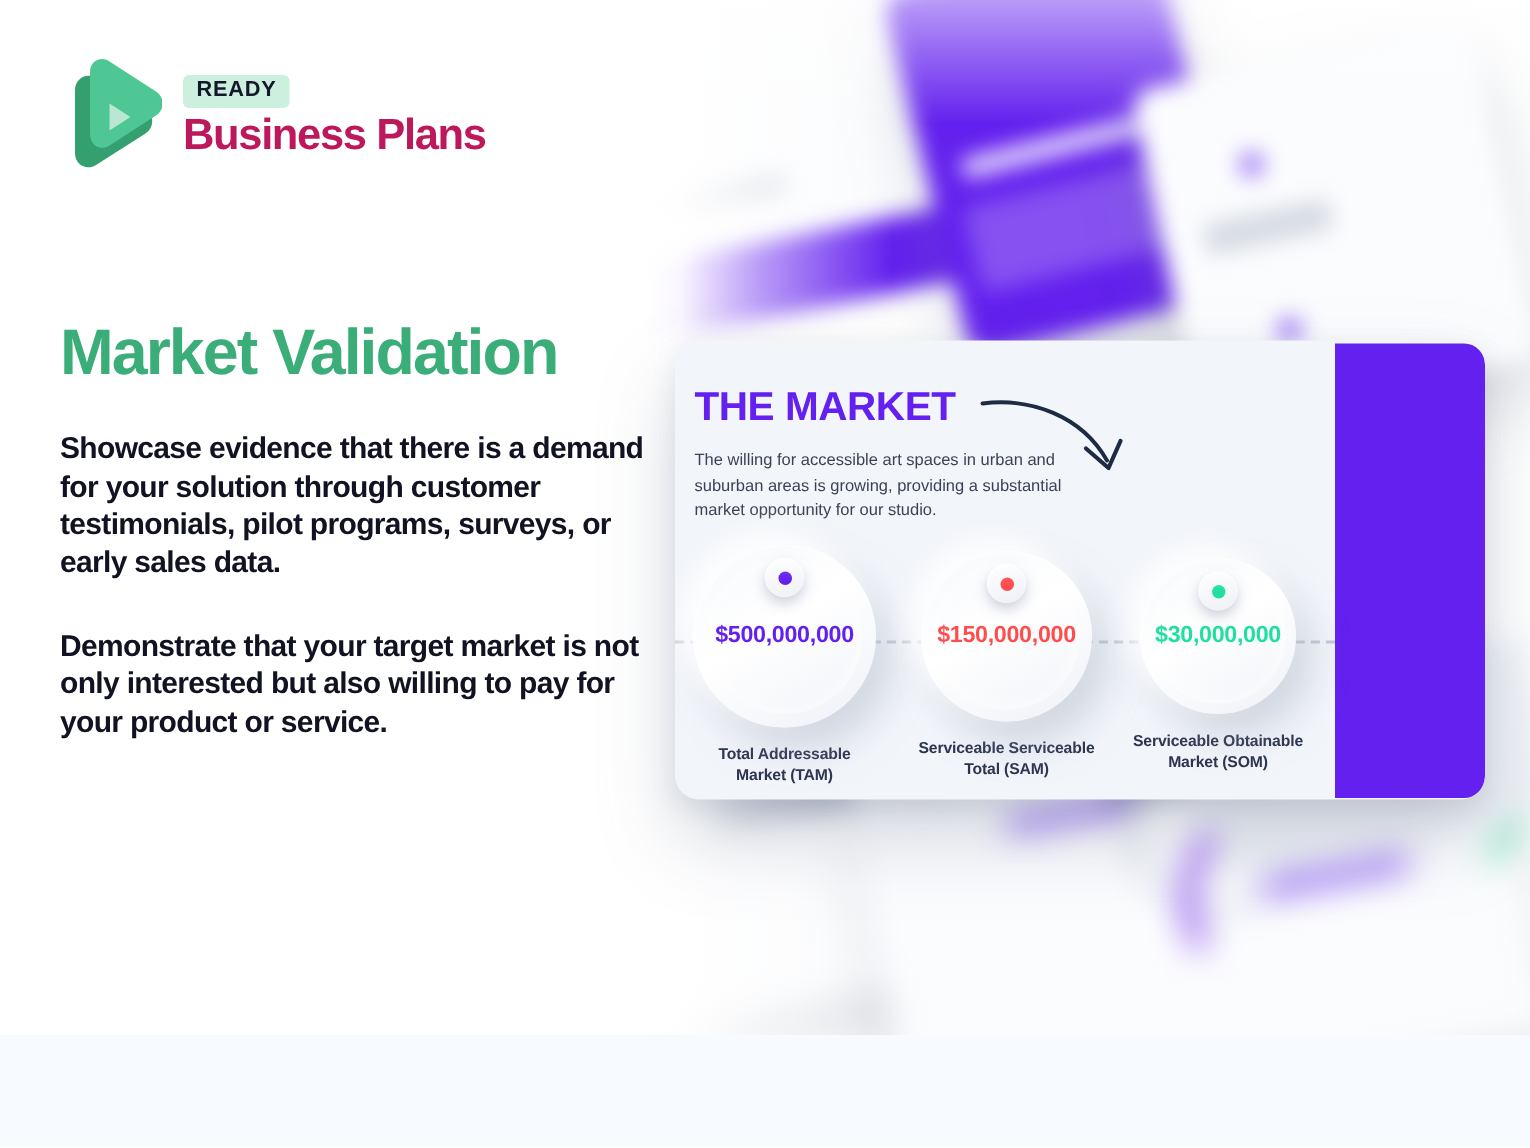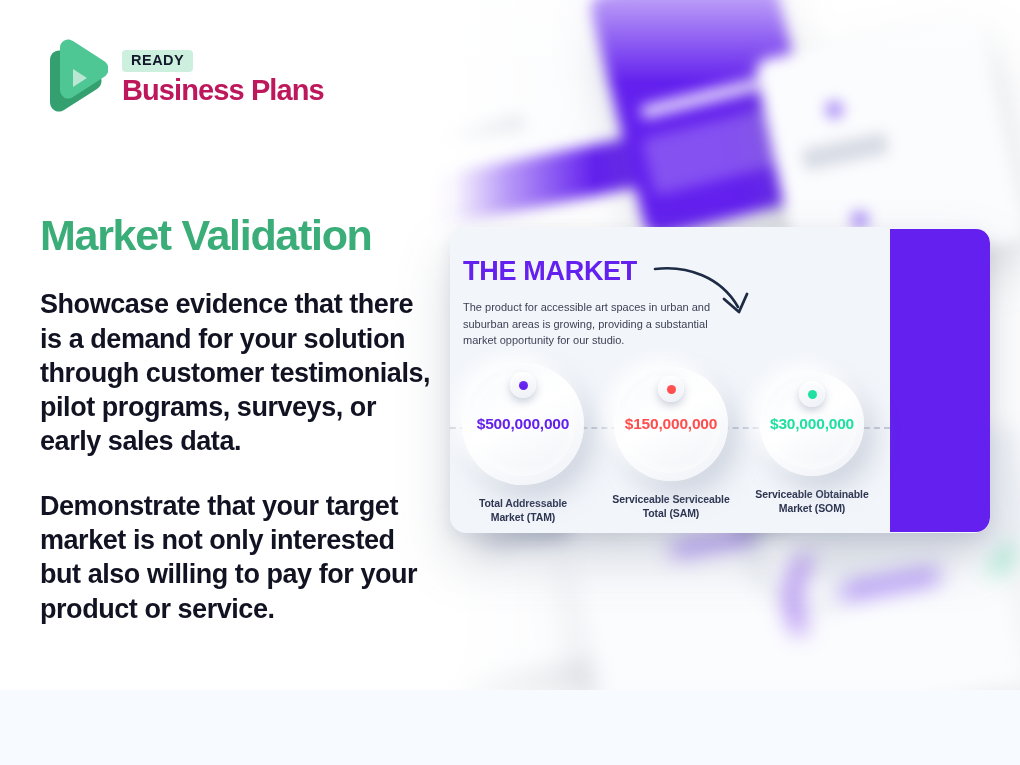--- a/index.html
+++ b/index.html
@@ -112,21 +112,21 @@
   }
   .headline {
     font-size: 43px;
     font-weight: 700;
     letter-spacing: -1.3px;
     color: #3aad78;
     line-height: 1.1;
     margin-bottom: 28px;
   }
   .para {
-    font-size: 27px;
+    font-size: 20px;
     font-weight: 700;
     letter-spacing: -.45px;
     line-height: 1.27;
     color: #111322;
   }
   .para + .para { margin-top: 30px; }
 
   
   .slide-card {
     position: absolute;
@@ -315,21 +315,21 @@
     <h1 class="headline">Market Validation</h1>
     <p class="para">Showcase evidence that there is a demand for your solution through customer testimonials, pilot programs, surveys, or early sales data.</p>
     <p class="para">Demonstrate that your target market is not only interested but also willing to pay for your product or service.</p>
   </div>
 
   <div class="slide-card">
 
     <div class="purple-panel"></div>
 
     <div class="card-title">THE MARKET</div>
-    <div class="card-sub">The product for accessible art spaces in urban and suburban areas is growing, providing a substantial market opportunity for our studio.</div>
+    <div class="card-sub">The willing for accessible art spaces in urban and suburban areas is growing, providing a substantial market opportunity for our studio.</div>
 
     <svg class="curve-arrow" viewBox="0 0 110 60" fill="none">
       <path d="M2 6 C34 2 68 14 85 44" stroke="#1d2b44" stroke-width="2.6" stroke-linecap="round"></path>
       <path d="M71 36 L86 49 L94 31" stroke="#1d2b44" stroke-width="2.8" stroke-linecap="round" stroke-linejoin="round" fill="none"></path>
     </svg>
 
     <div class="circles">
       <div class="dash-line"></div>
 
       <div class="metric" style="left:7px; top:18px; width:132px;">

